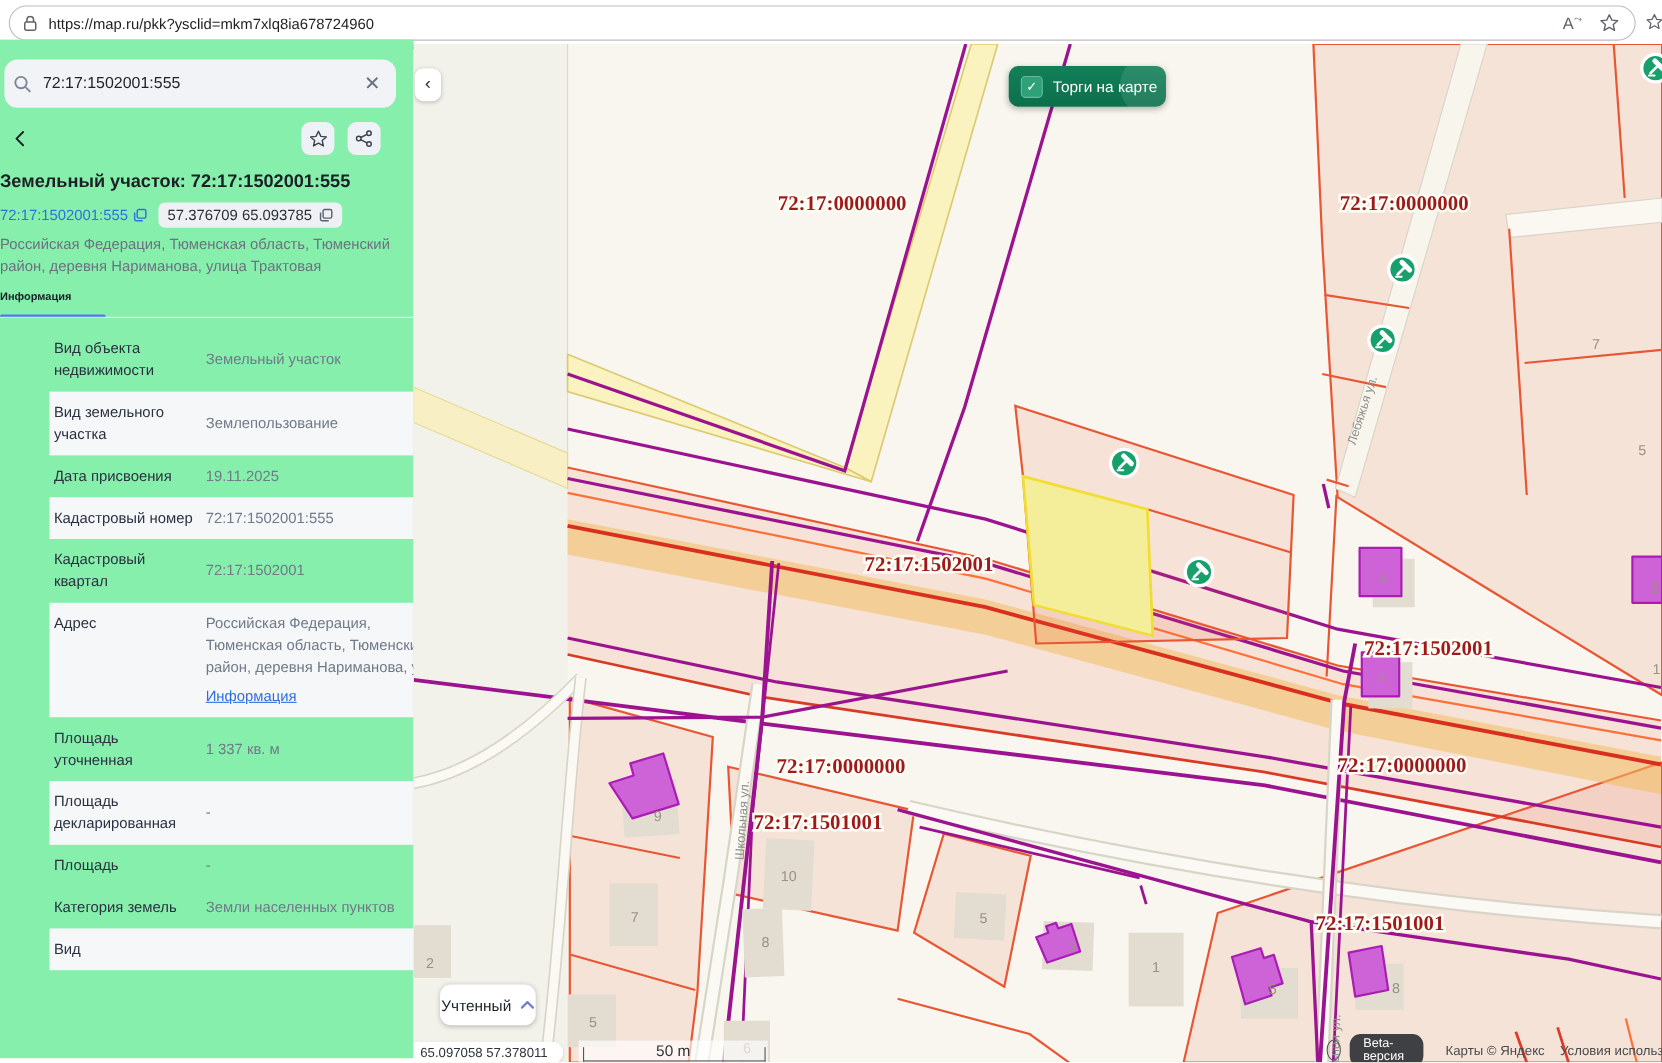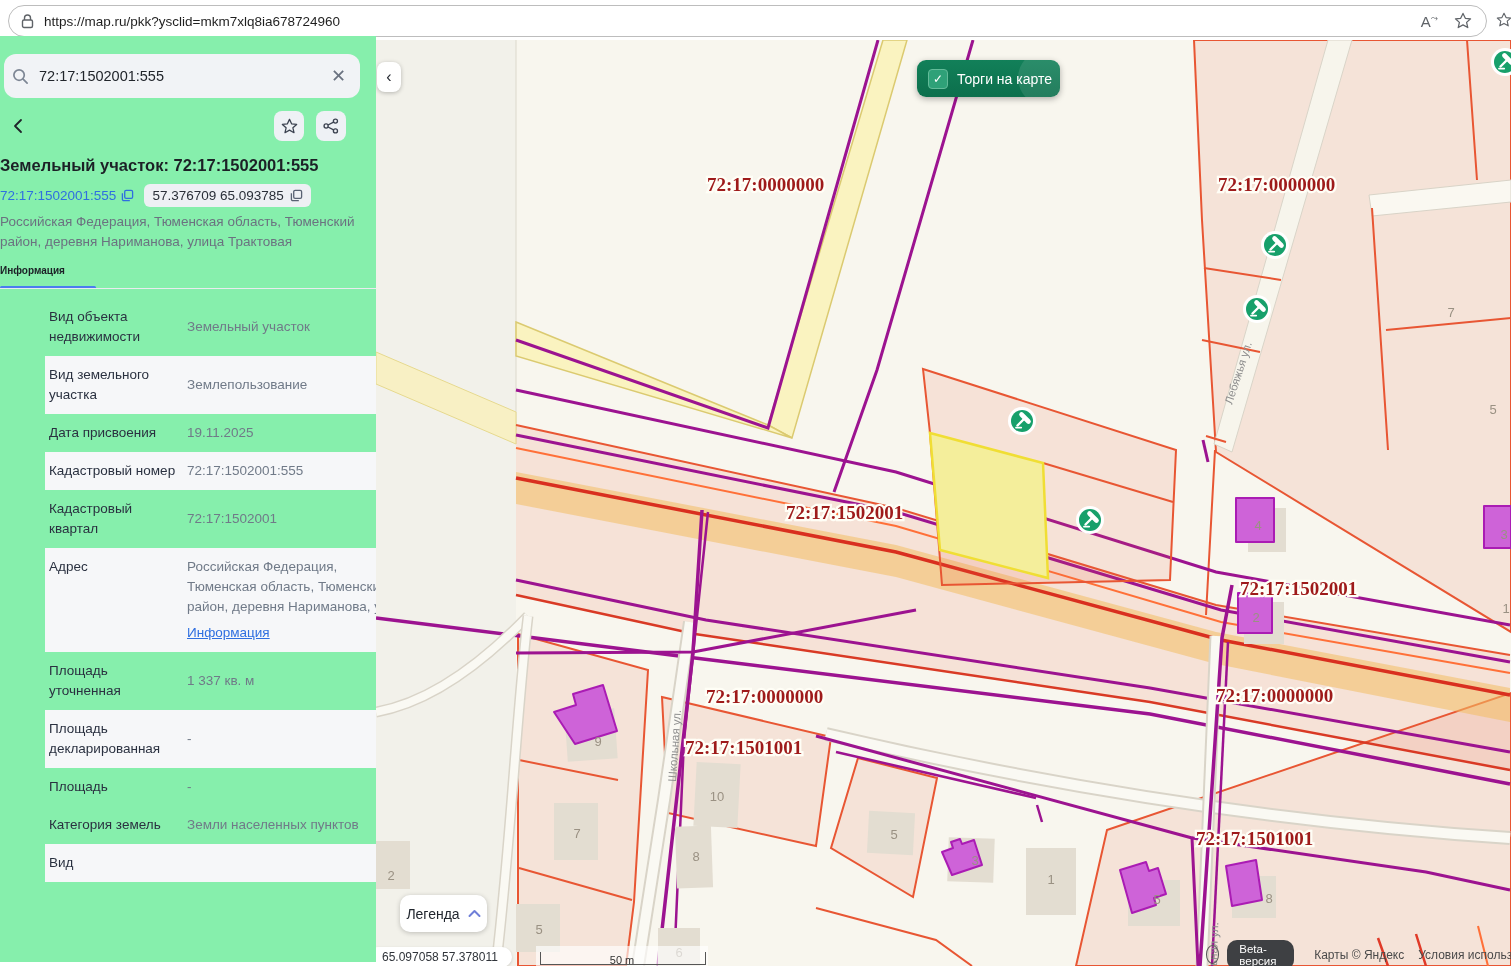--- a/index.html
+++ b/index.html
@@ -35,21 +35,21 @@
   
   #map{left:376px;top:40px;width:1135px;height:926px;overflow:hidden;background:#f8f6ee;}
   #collapsebtn{left:1px;top:22px;width:24px;height:30px;background:#fff;border-radius:8px;box-shadow:0 1px 4px rgba(0,0,0,.25);display:flex;align-items:center;justify-content:center;font-size:16px;color:#272b33;}
   #torgibtn{left:541px;top:20px;width:143px;height:37px;border-radius:9px;background:linear-gradient(180deg,#128059,#0c6f4c);box-shadow:0 2px 6px rgba(0,0,0,.3);display:flex;align-items:center;overflow:hidden;}
   #torgicheck{width:18px;height:18px;margin-left:11px;background:#2fa178;border:1px solid #63bb99;border-radius:4px;color:#fff;font-size:12px;display:flex;align-items:center;justify-content:center;}
   #torgilabel{color:#fff;font-size:14px;margin-left:9px;white-space:nowrap;}
   #torgicircle{position:absolute;right:-14px;top:-10px;width:56px;height:56px;border-radius:50%;background:rgba(255,255,255,.10);}
   #legendbtn{left:24px;top:855px;width:87px;height:37px;background:#fff;border-radius:10px;box-shadow:0 1px 5px rgba(0,0,0,.22);display:flex;align-items:center;justify-content:center;}
   #legendlabel{font-size:14px;color:#21262e;}
   #coordpill{left:-8px;top:907px;height:20px;background:#fff;border-radius:10px;padding:0 14px;display:flex;align-items:center;font-size:12px;color:#30343a;box-shadow:0 1px 3px rgba(0,0,0,.15);}
-  #scalebox{left:160px;top:906px;width:172px;height:20px;background:rgba(255,255,255,.65);display:flex;align-items:flex-end;justify-content:center;font-size:11px;color:#333;}
+  #scalebox{left:150px;top:906px;width:172px;height:20px;background:rgba(255,255,255,.65);display:flex;align-items:flex-start;justify-content:center;font-size:14px;color:#333;}
   #scalemark{position:absolute;left:4px;top:6px;width:164px;height:12px;border-left:1.5px solid #555;border-right:1.5px solid #555;border-bottom:1.5px solid #555;}
   #betabar{left:830px;top:903px;height:23px;display:flex;align-items:center;}
   #infoicon{width:17px;height:17px;border:1.5px solid #555;border-radius:50%;color:#555;font-size:11px;display:flex;align-items:center;justify-content:center;font-family:"Liberation Serif",serif;font-style:italic;}
   #betapill{margin-left:8px;background:#3e4043;color:#fff;font-size:11.5px;border-radius:10px;padding:3px 12px;}
   #attrib{margin-left:20px;font-size:12px;color:#4a4a4a;white-space:nowrap;}
   #terms{margin-left:14px;font-size:12px;color:#4a4a4a;white-space:nowrap;}
   svg text{user-select:none;}
   .qlabel{font-family:"Liberation Serif",serif;font-weight:bold;font-size:19px;fill:#9e1a1a;stroke:#fffef6;stroke-width:4.5px;paint-order:stroke;}
   .pnum{font-size:13px;fill:#9a9183;text-anchor:middle;}
   .stname{font-size:11.5px;fill:#8f8f8f;}
@@ -382,21 +382,21 @@
     
     <div id="collapsebtn" class="abs">‹</div>
 
     <div id="torgibtn" class="abs">
       <div id="torgicircle"></div>
       <div id="torgicheck">✓</div>
       <span id="torgilabel">Торги на карте</span>
     </div>
 
     <div id="legendbtn" class="abs">
-      <span id="legendlabel">Легенда</span>
+      <span id="legendlabel">Учтенный</span>
       <svg width="13" height="9" viewBox="0 0 13 9" style="margin-left:8px">
         <polyline points="1.5,7 6.5,2 11.5,7" fill="none" stroke="#6f7fd8" stroke-width="2" stroke-linecap="round" stroke-linejoin="round"></polyline>
       </svg>
     </div>
 
     <div id="coordpill" class="abs">65.097058  57.378011</div>
 
     <div id="scalebox" class="abs">
       <span style="position:relative;z-index:1;margin-top:1px">50 m</span>
       <div id="scalemark"></div>

